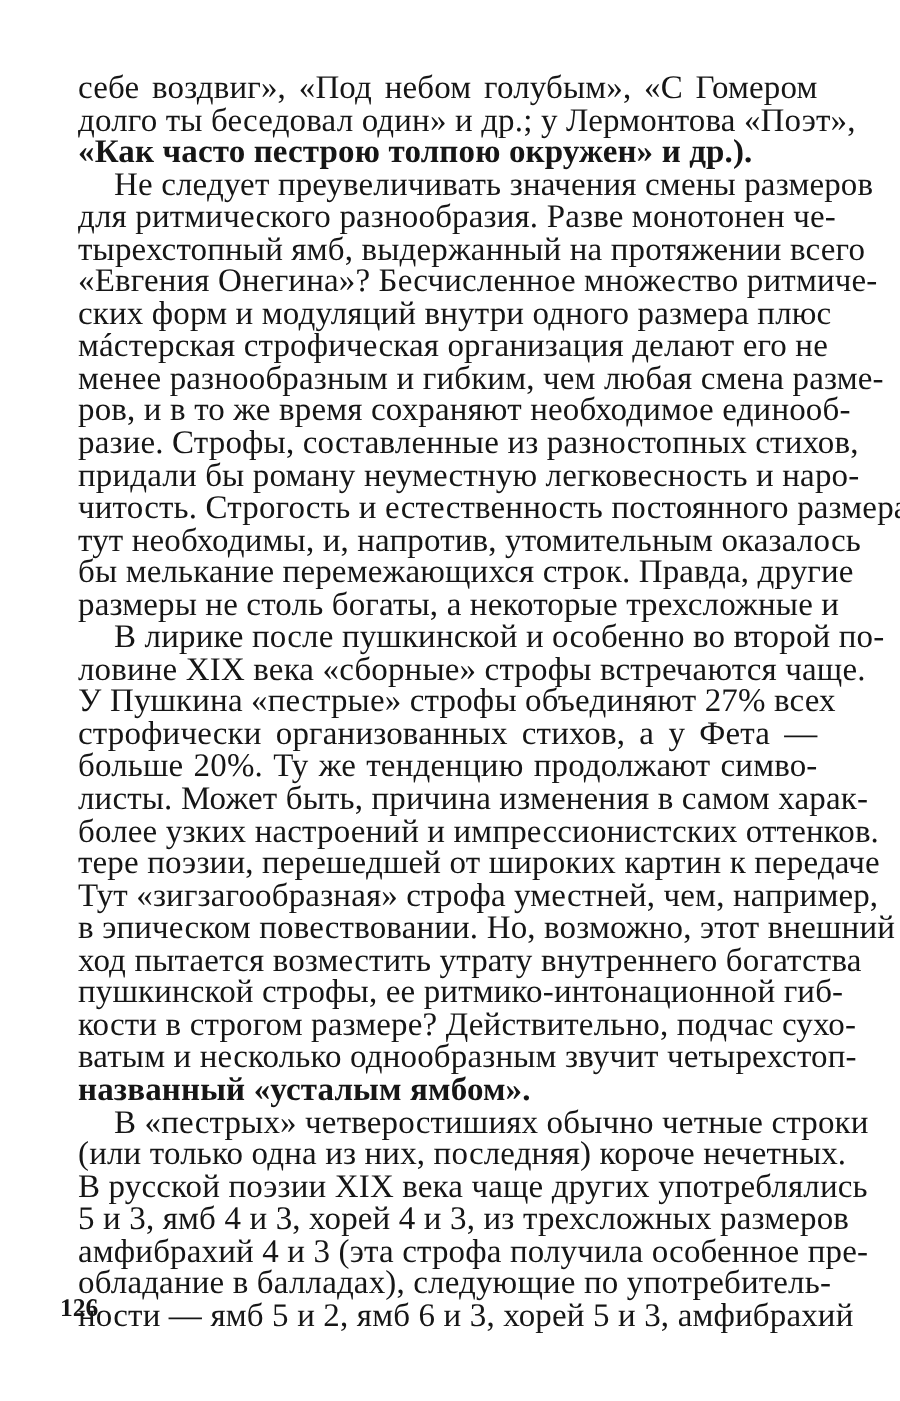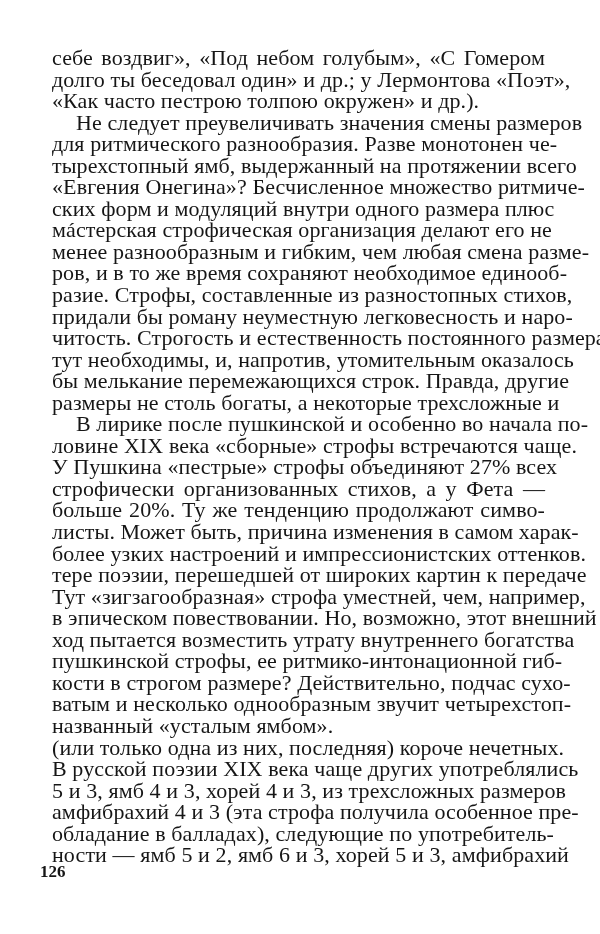--- a/index.html
+++ b/index.html
@@ -26,20 +26,21 @@
       font-size: 22px;
       line-height: 21.55px;
       height: 21.55px;
       white-space: nowrap;
       text-align: justify;
       text-align-last: justify;
       letter-spacing: 0.1px;
     }
     .line.last {
       text-align-last: left;
+      font-weight: bold;
     }
     .line.indent {
       padding-left: 24px;
       box-sizing: border-box;
     }
     .page-number {
       position: absolute;
       left: 40px;
       top: 862px;
       font-family: "Liberation Serif", "DejaVu Serif", serif;
@@ -70,38 +71,39 @@
     <span class="line">ров, и в то же время сохраняют необходимое единооб-</span>
     <span class="line">разие. Строфы, составленные из разностопных стихов,</span>
     <span class="line">придали бы роману неуместную легковесность и наро-</span>
     <span class="line">читость. Строгость и естественность постоянного размера</span>
     <span class="line">тут необходимы, и, напротив, утомительным оказалось</span>
     <span class="line">бы мелькание перемежающихся строк. Правда, другие</span>
     <span class="line">размеры не столь богаты, а некоторые трехсложные и</span>
   </div>
 
   <div class="paragraph">
-    <span class="line indent">В лирике после пушкинской и особенно во начала по-</span>
+    <span class="line indent">В лирике после пушкинской и особенно во второй по-</span>
     <span class="line">ловине XIX века «сборные» строфы встречаются чаще.</span>
     <span class="line">У Пушкина «пестрые» строфы объединяют 27% всех</span>
     <span class="line">строфически организованных стихов, а у Фета —</span>
     <span class="line">больше 20%. Ту же тенденцию продолжают симво-</span>
     <span class="line">листы. Может быть, причина изменения в самом харак-</span>
     <span class="line">более узких настроений и импрессионистских оттенков.</span>
     <span class="line">тере поэзии, перешедшей от широких картин к передаче</span>
     <span class="line">Тут «зигзагообразная» строфа уместней, чем, например,</span>
     <span class="line">в эпическом повествовании. Но, возможно, этот внешний</span>
     <span class="line">ход пытается возместить утрату внутреннего богатства</span>
     <span class="line">пушкинской строфы, ее ритмико-интонационной гиб-</span>
     <span class="line">кости в строгом размере? Действительно, подчас сухо-</span>
     <span class="line">ватым и несколько однообразным звучит четырехстоп-</span>
     <span class="line last">названный «усталым ямбом».</span>
   </div>
 
   <div class="paragraph">
+    <span class="line indent">В «пестрых» четверостишиях обычно четные строки</span>
     <span class="line">(или только одна из них, последняя) короче нечетных.</span>
     <span class="line">В русской поэзии XIX века чаще других употреблялись</span>
     <span class="line">5 и 3, ямб 4 и 3, хорей 4 и 3, из трехсложных размеров</span>
     <span class="line">амфибрахий 4 и 3 (эта строфа получила особенное пре-</span>
     <span class="line">обладание в балладах), следующие по употребитель-</span>
     <span class="line">ности — ямб 5 и 2, ямб 6 и 3, хорей 5 и 3, амфибрахий</span>
 
   </div>
 
 </div>

